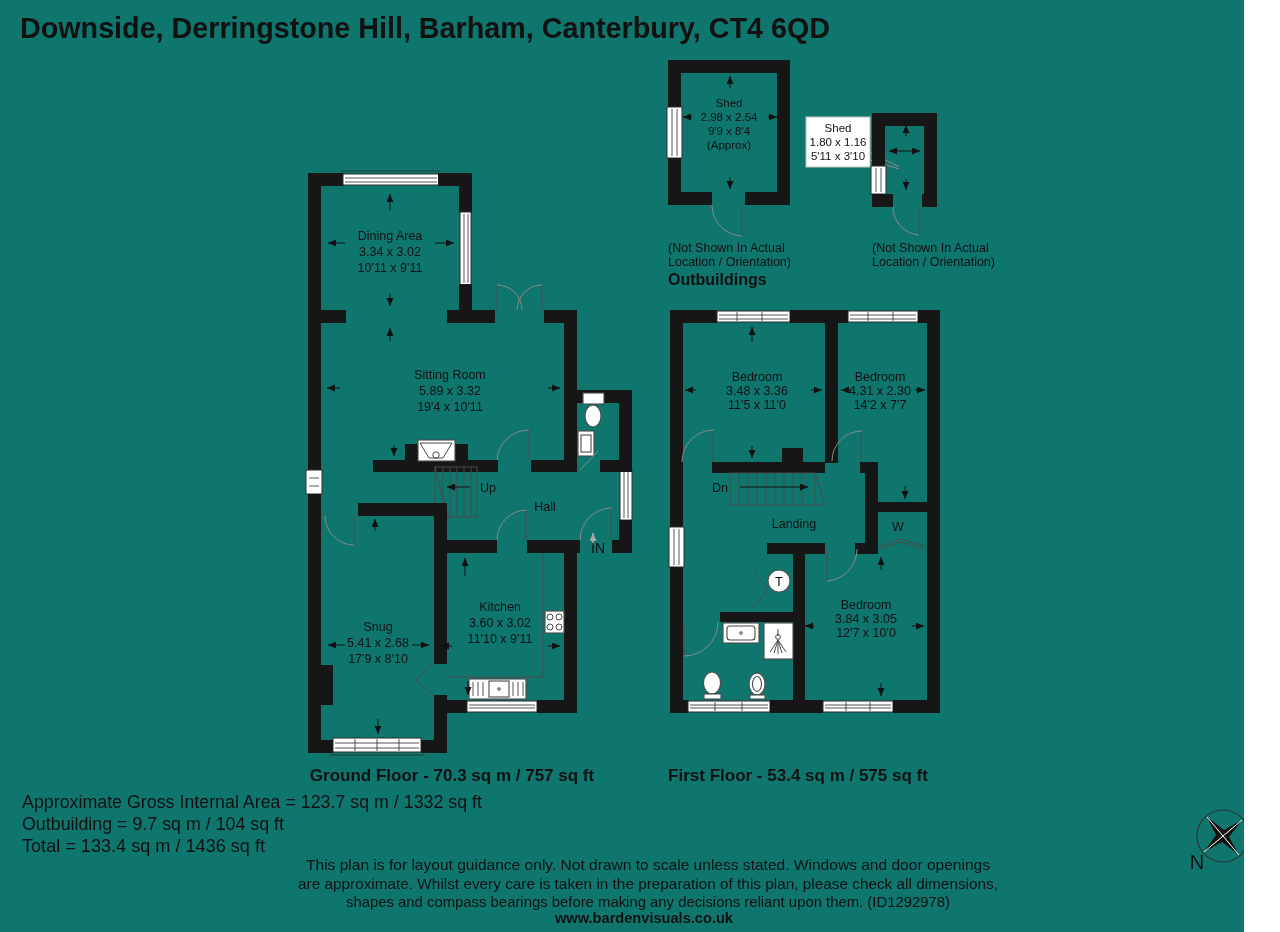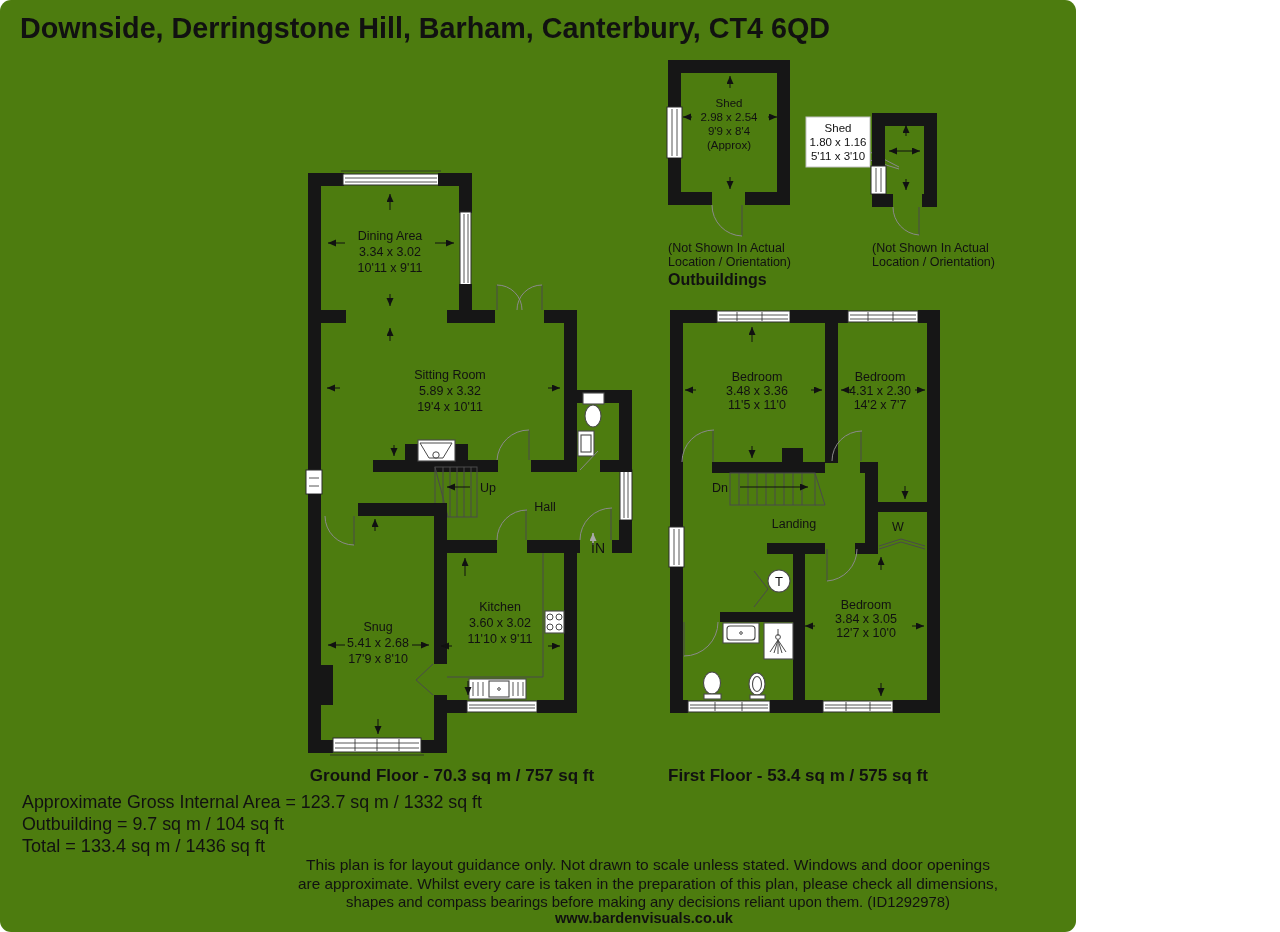--- a/index.html
+++ b/index.html
@@ -1,16 +1,16 @@
 <!DOCTYPE html>
 <html><head>
 <meta charset="utf-8">
 <style>
   html,body{margin:0;padding:0;background:#fff;}
-  .page{width:1076px;height:932px;position:relative;background:#4d7c0f;overflow:hidden;border-radius:11px;}
+  .page{width:1244px;height:932px;position:relative;background:#0f766e;overflow:hidden;}
   svg{display:block;}
   .wall{fill:#161616;stroke:none;}
   .win{fill:#ffffff;stroke:#2c2c2c;stroke-width:1;}
   .wline{stroke:#2c2c2c;stroke-width:0.8;fill:none;}
   .thin{fill:none;stroke:#4a4a4a;stroke-width:1;}
   .door{fill:none;stroke:#8a8a8a;stroke-width:1;}
   .fix{fill:#ffffff;stroke:#4a4a4a;stroke-width:1.1;}
   .dim{stroke:#111;stroke-width:1;fill:none;}
   .ghost{stroke:#a9a9a9;stroke-width:1.6;fill:none;}
   .lbl{font:12.5px "Liberation Sans", sans-serif;fill:#111;text-anchor:middle;}

